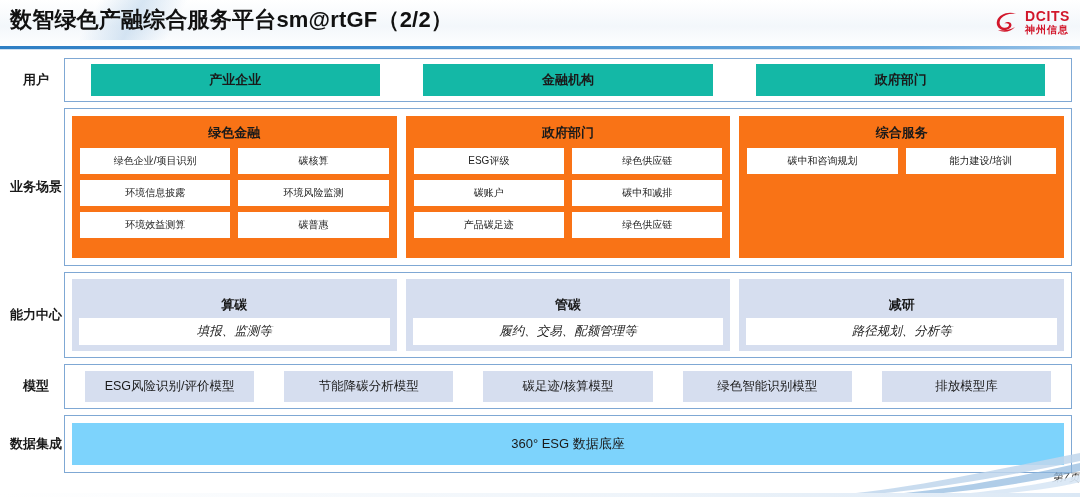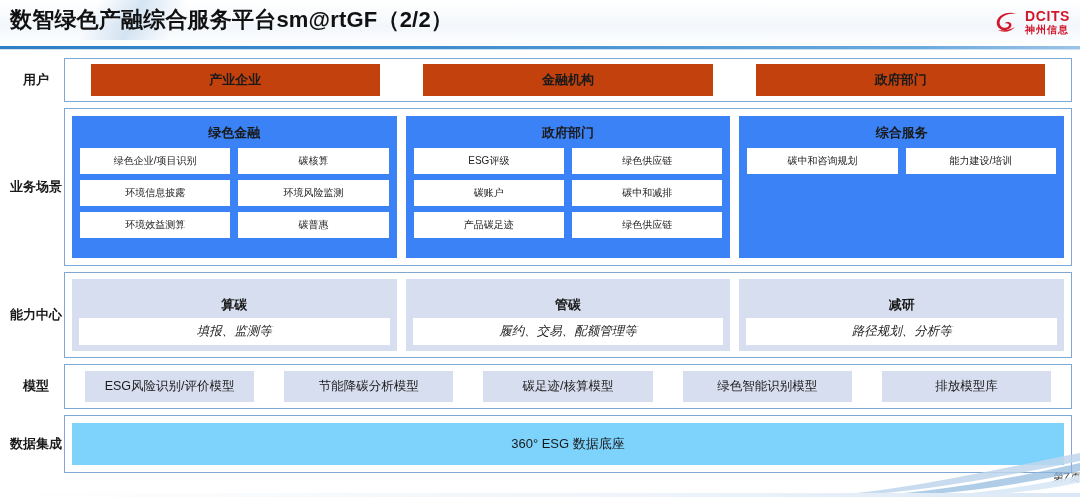--- a/index.html
+++ b/index.html
@@ -56,29 +56,29 @@
   }
   .row-body{
     flex:1;border:1.5px solid #7FA8D4;background:#ffffff;
     padding:6px;box-sizing:border-box;
   }
 
   
   .user-row .row-body{display:flex;gap:0;padding:5px 4px;}
   .user-cell{flex:1;display:flex;justify-content:center;}
   .user-box{
-    width:87%;background:#c2410c;color:#1a1a1a;
+    width:87%;background:#14b8a6;color:#1a1a1a;
     font-size:13px;font-weight:bold;text-align:center;
     padding:7px 0;box-sizing:border-box;
   }
 
   
   .biz-row .row-body{display:flex;gap:9px;padding:7px;}
   .biz-group{
-    flex:1;background:#3b82f6;padding:6px 8px 8px 8px;box-sizing:border-box;
+    flex:1;background:#f97316;padding:6px 8px 8px 8px;box-sizing:border-box;
     display:flex;flex-direction:column;
   }
   .group-title{
     font-size:13px;font-weight:bold;color:#1a1a1a;text-align:center;
     padding:2px 0 6px 0;
   }
   .cards{display:flex;flex-wrap:wrap;gap:6px 8px;align-content:flex-start;}
   .card{
     width:calc(50% - 4px);box-sizing:border-box;
     background:#ffffff;color:#222222;

